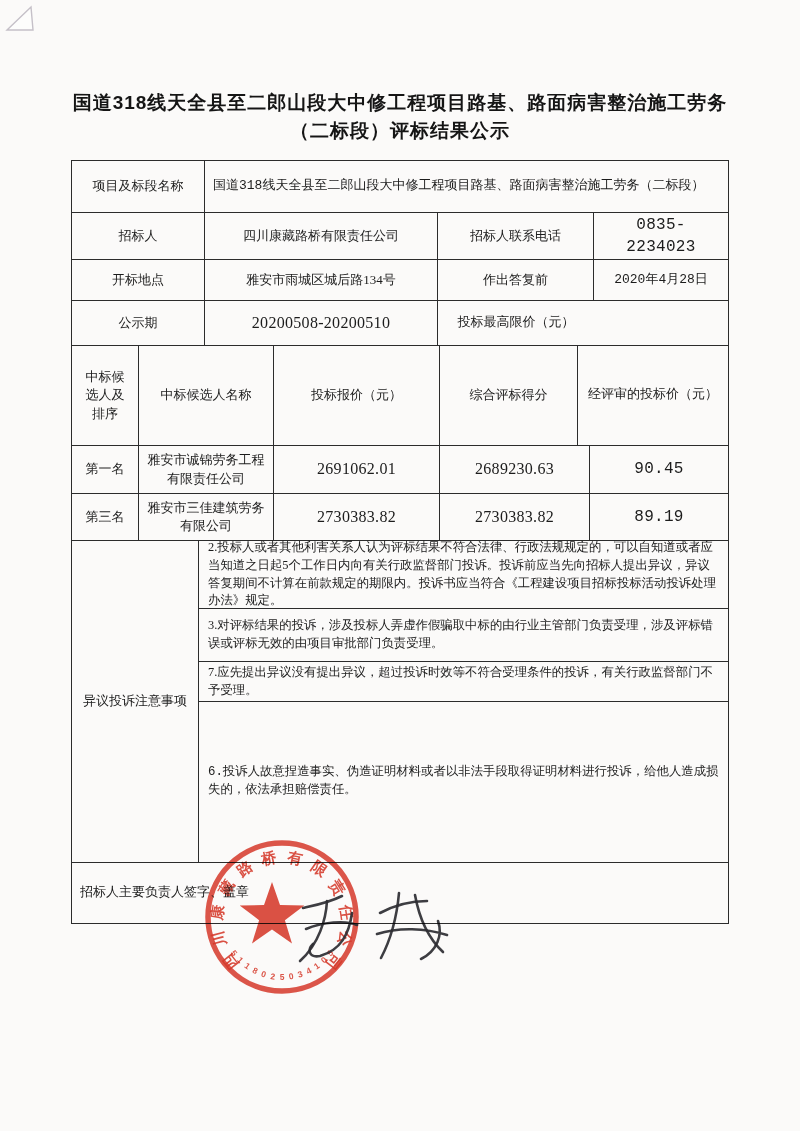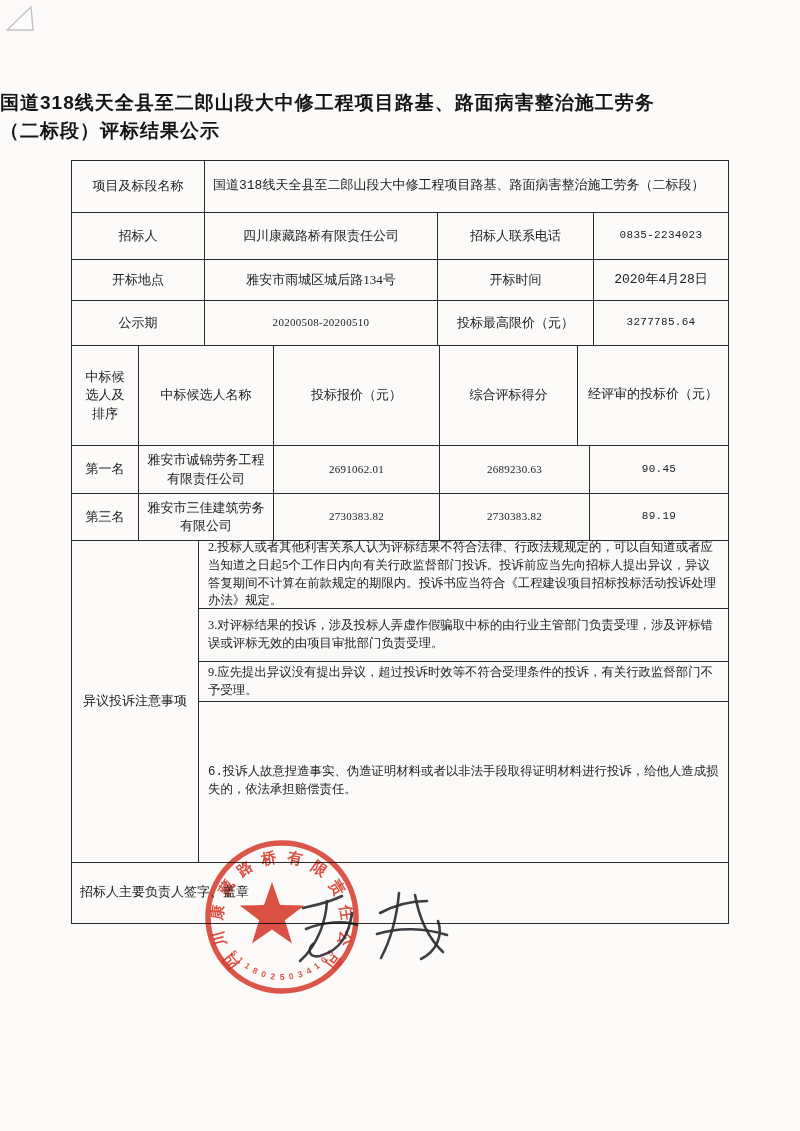--- a/index.html
+++ b/index.html
@@ -8,40 +8,40 @@
     width:800px; height:1131px; background:#ffffff;
     font-family:"Liberation Serif","DejaVu Serif",serif;
   }
   .page {
     position:relative; width:800px; height:1131px;
     background:#fbfaf9; overflow:hidden; color:#1e1e1e;
     --seal:#d93a2b;
   }
   .title {
     position:absolute; top:89px; left:0; width:100%;
-    font-family:"Liberation Sans","DejaVu Sans",sans-serif;
+    text-align:center; font-family:"Liberation Sans","DejaVu Sans",sans-serif;
     font-weight:bold; font-size:19px; line-height:1.45; color:#151515;
     letter-spacing:1px;
   }
   .tbl {
     position:absolute; left:71px; top:160px; width:658px;
     border:1.6px solid #2c2c2c; display:flex; flex-direction:column;
     background:transparent;
   }
   .row { display:flex; border-bottom:1.5px solid #2c2c2c; }
   .row:last-child { border-bottom:none; }
   .c {
     border-right:1.5px solid #2c2c2c;
     display:flex; align-items:center; justify-content:center;
     text-align:center; padding:3px 8px; font-size:13px; line-height:1.4;
     color:#1c1c1c;
   }
   .c:last-child { border-right:none;font-family:Liberation Mono, monospace; }
   .left { justify-content:flex-start; text-align:left; }
-  .num { font-size:11px; letter-spacing:.3px; }
+  .num { font-size:16px; letter-spacing:.3px; }
   .stack { display:flex; flex-direction:column; }
   .note {
     align-items:center; justify-content:flex-start; text-align:left;
     font-size:12.4px; line-height:1.45; padding:3px 9px;
     border-right:none; border-bottom:1.5px solid #2c2c2c;
   }
   .note:last-child { border-bottom:none; }
   .overlay {
     position:absolute; left:0; top:0; width:800px; height:1131px;
     mix-blend-mode:multiply; pointer-events:none;
@@ -83,29 +83,28 @@
     <div class="row" style="height:47px">
       <div class="c" style="flex:0 0 133px">招标人</div>
       <div class="c" style="flex:0 0 233px">四川康藏路桥有限责任公司</div>
       <div class="c" style="flex:0 0 156px">招标人联系电话</div>
       <div class="c num" style="flex:1">0835-2234023</div>
     </div>
 
     <div class="row" style="height:41px">
       <div class="c" style="flex:0 0 133px">开标地点</div>
       <div class="c" style="flex:0 0 233px">雅安市雨城区城后路134号</div>
-      <div class="c" style="flex:0 0 156px">开标时间</div>
+      <div class="c" style="flex:0 0 156px">作出答复前</div>
       <div class="c" style="flex:1">2020年4月28日</div>
     </div>
 
     <div class="row" style="height:45px">
       <div class="c" style="flex:0 0 133px">公示期</div>
       <div class="c num" style="flex:0 0 233px">20200508-20200510</div>
       <div class="c" style="flex:0 0 156px">投标最高限价（元）</div>
-      <div class="c num" style="flex:1">3277785.64</div>
     </div>
 
     <div class="row" style="height:100px">
       <div class="c" style="flex:0 0 67px">中标候选人及排序</div>
       <div class="c" style="flex:0 0 135px">中标候选人名称</div>
       <div class="c" style="flex:0 0 166px">投标报价（元）</div>
       <div class="c" style="flex:1">综合评标得分</div>
       <div class="c" style="flex:0 0 150px">经评审的投标价（元）</div>
     </div>
 
@@ -122,21 +121,21 @@
       <div class="c num" style="flex:0 0 166px">2730383.82</div>
       <div class="c num" style="flex:0 0 150px">2730383.82</div>
       <div class="c num" style="flex:1">89.19</div>
     </div>
 
     <div class="row" style="height:322px">
       <div class="c" style="flex:0 0 127px">异议投诉注意事项</div>
       <div class="stack" style="flex:1">
         <div class="c note" style="height:68px">2.投标人或者其他利害关系人认为评标结果不符合法律、行政法规规定的，可以自知道或者应当知道之日起5个工作日内向有关行政监督部门投诉。投诉前应当先向招标人提出异议，异议答复期间不计算在前款规定的期限内。投诉书应当符合《工程建设项目招标投标活动投诉处理办法》规定。</div>
         <div class="c note" style="height:53px">3.对评标结果的投诉，涉及投标人弄虚作假骗取中标的由行业主管部门负责受理，涉及评标错误或评标无效的由项目审批部门负责受理。</div>
-        <div class="c note" style="height:40px">9.应先提出异议没有提出异议，超过投诉时效等不符合受理条件的投诉，有关行政监督部门不予受理。</div>
+        <div class="c note" style="height:40px">7.应先提出异议没有提出异议，超过投诉时效等不符合受理条件的投诉，有关行政监督部门不予受理。</div>
         <div class="c note" style="flex:1">6.投诉人故意捏造事实、伪造证明材料或者以非法手段取得证明材料进行投诉，给他人造成损失的，依法承担赔偿责任。</div>
       </div>
     </div>
 
     <div class="row" style="height:60px">
       <div class="c left" style="flex:1">招标人主要负责人签字、盖章</div>
     </div>
 
   </div>
 

